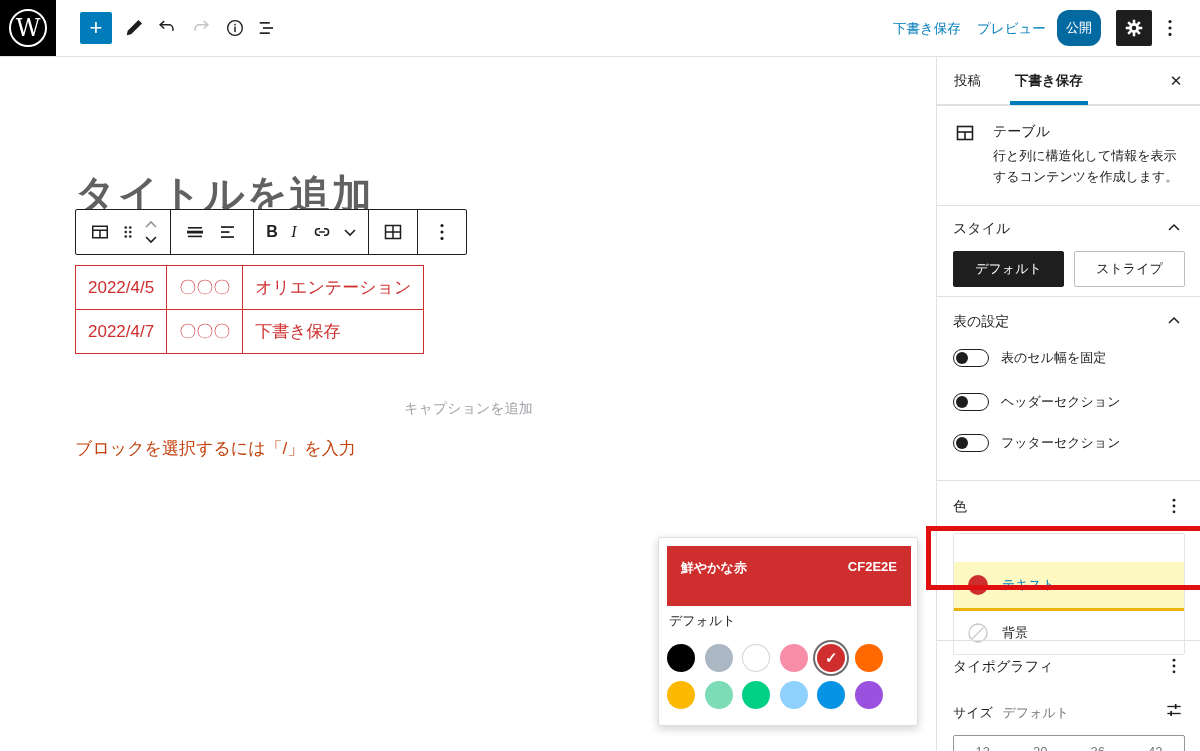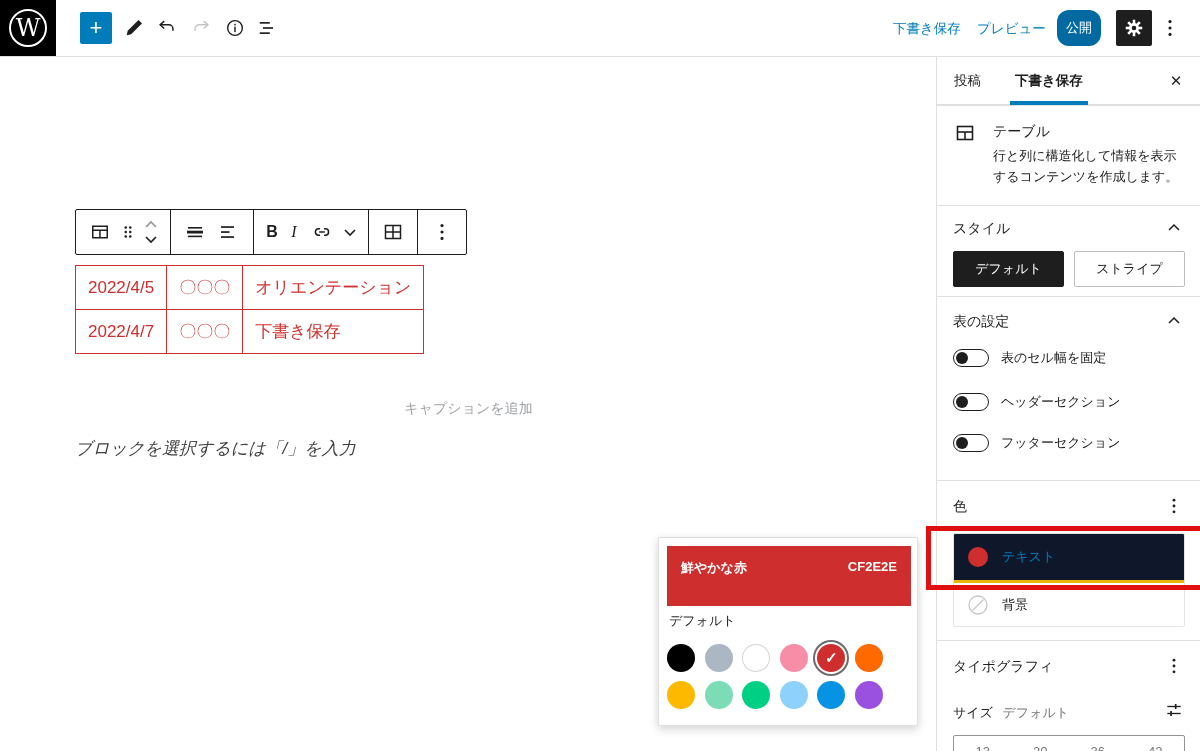--- a/index.html
+++ b/index.html
@@ -45,21 +45,21 @@
   .tb-btn.narrow { width:22px; }
   .bold-glyph { font-size:16px; font-weight:bold; color:#1e1e1e; }
   .italic-glyph { font-size:16px; font-style:italic; font-family:"Liberation Serif", serif; color:#1e1e1e; }
   .mover { display:flex; flex-direction:column; align-items:center; justify-content:center; gap:1px; }
 
   .content-table { position:absolute; left:75px; top:208px; border-collapse:collapse; z-index:1; }
   .content-table td { border:1px solid #cf2e2e; color:#cf2e2e; font-size:17px;
                       height:44px; padding:0 12px; vertical-align:middle; }
   .caption-ph { position:absolute; left:75px; top:343px; width:787px; text-align:center;
                 color:#9ea1a6; font-size:14px; }
-  .para-ph { position:absolute; left:75px; top:380px; color:#404040; font-size:17px;font-style:italic; }
+  .para-ph { position:absolute; left:75px; top:380px; color:#c2410c; font-size:17px; }
 
   
   .color-popup { position:absolute; left:658px; top:537px; width:260px; height:189px;
                  background:#fff; border:1px solid #e0e0e0; border-radius:2px;
                  box-shadow:0 3px 10px rgba(0,0,0,.18); z-index:20;padding-left:32px; }
   .popup-banner { position:absolute; left:8px; top:8px; width:244px; height:60px;
                   color:#fff; font-size:13px; font-weight:bold;
                   display:flex; justify-content:space-between; padding:13px 14px 0 14px; }
   .palette-label { position:absolute; left:10px; top:74px; font-size:13px; color:#1e1e1e; }
   .swatch-grid { position:absolute; left:8px; top:106px; display:grid;
@@ -95,21 +95,21 @@
   .style-btn.light { background:#fff; color:#1e1e1e; border:1px solid #bdbdbd;text-align:right; }
   .toggle-row { position:absolute; left:16px; display:flex; align-items:center; gap:12px; }
   .toggle { width:36px; height:18px; border:1.5px solid #1e1e1e; border-radius:9px;
             position:relative; background:#fff; cursor:pointer; flex:none; }
   .toggle .knob { position:absolute; left:2px; top:1.5px; width:12px; height:12px;
                   border-radius:50%; background:#1e1e1e; }
   .toggle-label { font-size:13px; color:#1e1e1e; }
   .color-rows { position:absolute; left:16px; top:52px; width:232px;
                 border:1px solid #e4e4e4; border-radius:2px; overflow:hidden; }
   .color-row { height:46px; display:flex; align-items:center; padding:0 14px; gap:14px; cursor:pointer; }
-  .color-row.text { background:#0f172a; }
+  .color-row.text { background:#fef9c3;margin-top:28px; }
   .color-row.bg { background:#fff; border-top:3px solid #eab308; }
   .color-dot { width:20px; height:20px; border-radius:50%; flex:none; }
   .color-row-label { font-size:13px; }
   .color-row.text .color-row-label { color:#007cba; }
   .size-row { position:absolute; left:16px; top:63px; font-size:13px; }
   .size-val { color:#757575; margin-left:6px; }
   .fontsize-box { position:absolute; left:16px; top:94px; width:232px; height:44px;
                   border:1px solid #949494; border-radius:2px; background:#fff;
                   display:flex; }
   .fs-seg { flex:1; text-align:center; padding-top:8px; font-size:13px; color:#757575; cursor:pointer; }
@@ -196,20 +196,21 @@
       <svg width="22" height="22" viewBox="0 0 24 24" fill="#1e1e1e">
           <circle cx="12" cy="5" r="1.7"></circle>
           <circle cx="12" cy="12" r="1.7"></circle>
           <circle cx="12" cy="19" r="1.7"></circle>
         </svg>
     </span>
   </div>
 </div>
 
 <div class="canvas">
+  <div class="post-title">タイトルを追加</div>
 
   <div class="block-toolbar">
     <div class="tb-group">
       <button class="tb-btn">
         <span>
           <svg width="24" height="24" viewBox="0 0 24 24" fill="#1e1e1e">
               <path fill-rule="evenodd" d="M4 5.5h16V18.5H4V5.5zm1.5 5.5v6h5.7v-6H5.5zm7.2 0v6h5.8v-6h-5.8zM18.5 9.5V7H5.5v2.5h13z"></path>
             </svg>
         </span>
       </button>

